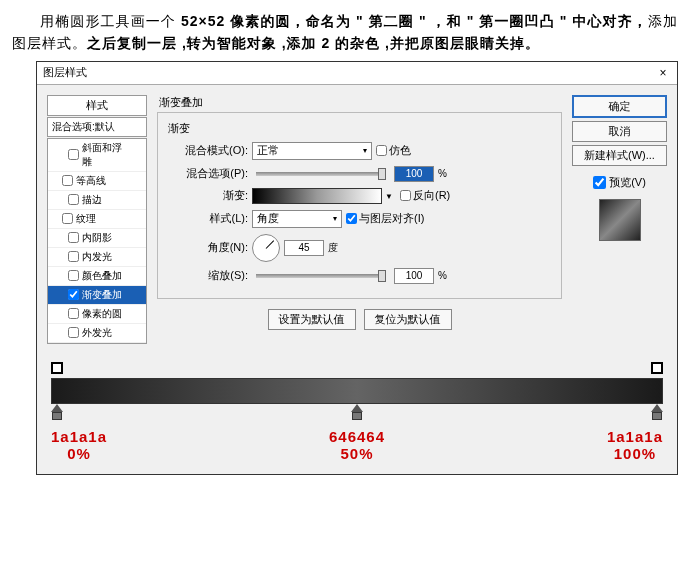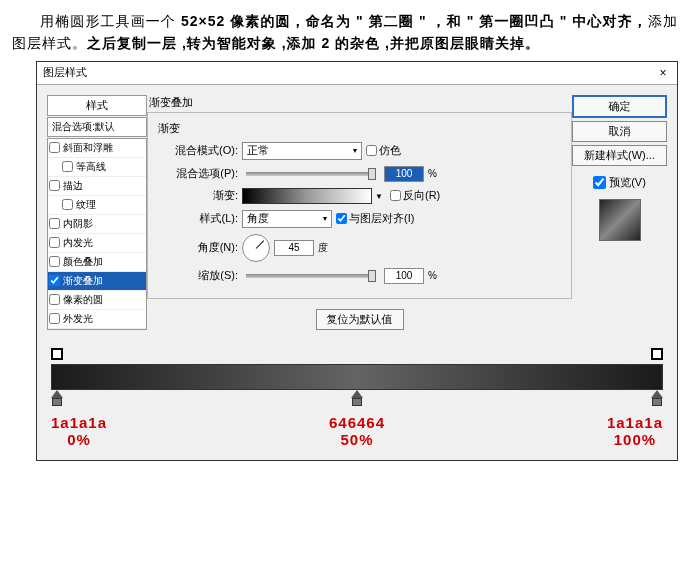--- a/index.html
+++ b/index.html
@@ -3,26 +3,26 @@
 <meta charset="utf-8">
 <style>
 * { margin: 0; padding: 0; box-sizing: border-box; font-family: "SimSun", "Microsoft YaHei", sans-serif; }
 body { background: #fff; width: 690px; }
 .wrapper { padding: 10px 12px; }
 .instruction { font-size: 14px; line-height: 1.6; letter-spacing: 1px; margin-bottom: 6px; text-align: justify; }
 .instruction .indent { display: inline-block; width: 2em; }
 .dialog { border: 1px solid #333; background: #f0f0f0; position: relative; margin-left: 24px; }
 .titlebar { background: #fff; border-bottom: 1px solid #aaa; padding: 3px 6px; font-size: 11px; display: flex; justify-content: space-between; align-items: center; }
 .titlebar .close { width: 16px; height: 16px; display: flex; align-items: center; justify-content: center; font-size: 12px; cursor: pointer; }
-.dialog-body { display: flex; padding: 10px; }
+.dialog-body { display: flex; padding: 10px; gap: 10px; }
 .styles-panel { width: 100px; }
 .styles-header { background: #fff; border: 1px solid #999; font-size: 11px; text-align: center; padding: 2px; margin-bottom: 1px; }
 .styles-subheader { background: #fff; border: 1px solid #999; font-size: 10px; padding: 2px 4px; margin-bottom: 1px; white-space: nowrap; overflow: hidden; }
 .styles-list { background: #fff; border: 1px solid #999; }
-.style-item { display: flex; align-items: center; gap: 3px; padding: 2px 1px; font-size: 10px; border-bottom: 1px solid #eee; }
+.style-item { display: flex; align-items: center; gap: 3px; padding: 2px 20px; font-size: 10px; border-bottom: 1px solid #eee; }
 .style-item input[type=checkbox] { width: 11px; height: 11px; }
 .style-item.indent { padding-left: 14px; }
 .style-item.hl { background: #1a5fb4; color: #fff; }
 .center-panel { flex: 1; }
 .group-label { font-size: 11px; margin-bottom: 2px; padding-left: 2px; }
 .group-box { border: 1px solid #bbb; background: #f0f0f0; padding: 8px 10px; }
 .group-title { font-size: 11px; margin-bottom: 6px; }
 .row { display: flex; align-items: center; margin-bottom: 6px; gap: 4px; }
 .row-label { width: 80px; text-align: right; font-size: 11px; }
 .select { background: #fff; border: 1px solid #888; font-size: 11px; padding: 7px 4px; height: 18px; display: flex; align-items: center; justify-content: space-between; width: 120px; }
@@ -177,20 +177,21 @@
           <div class="row">
             <span class="row-label">缩放(S):</span>
             <div class="slider">
                 <span class="thumb" style="right:0"></span>
               </div>
             <div class="num-input">100</div>
             <span class="pct">%</span>
           </div>
         </div>
         <div class="btn-row">
+          <div class="btn">设置为默认值</div>
           <div class="btn">复位为默认值</div>
         </div>
       </div>
 
       <div class="right-panel">
         <div class="rbtn primary">确定</div>
         <div class="rbtn">取消</div>
         <div class="rbtn">新建样式(W)...</div>
         <label class="preview-chk">
             <input type="checkbox" checked="" style="">

